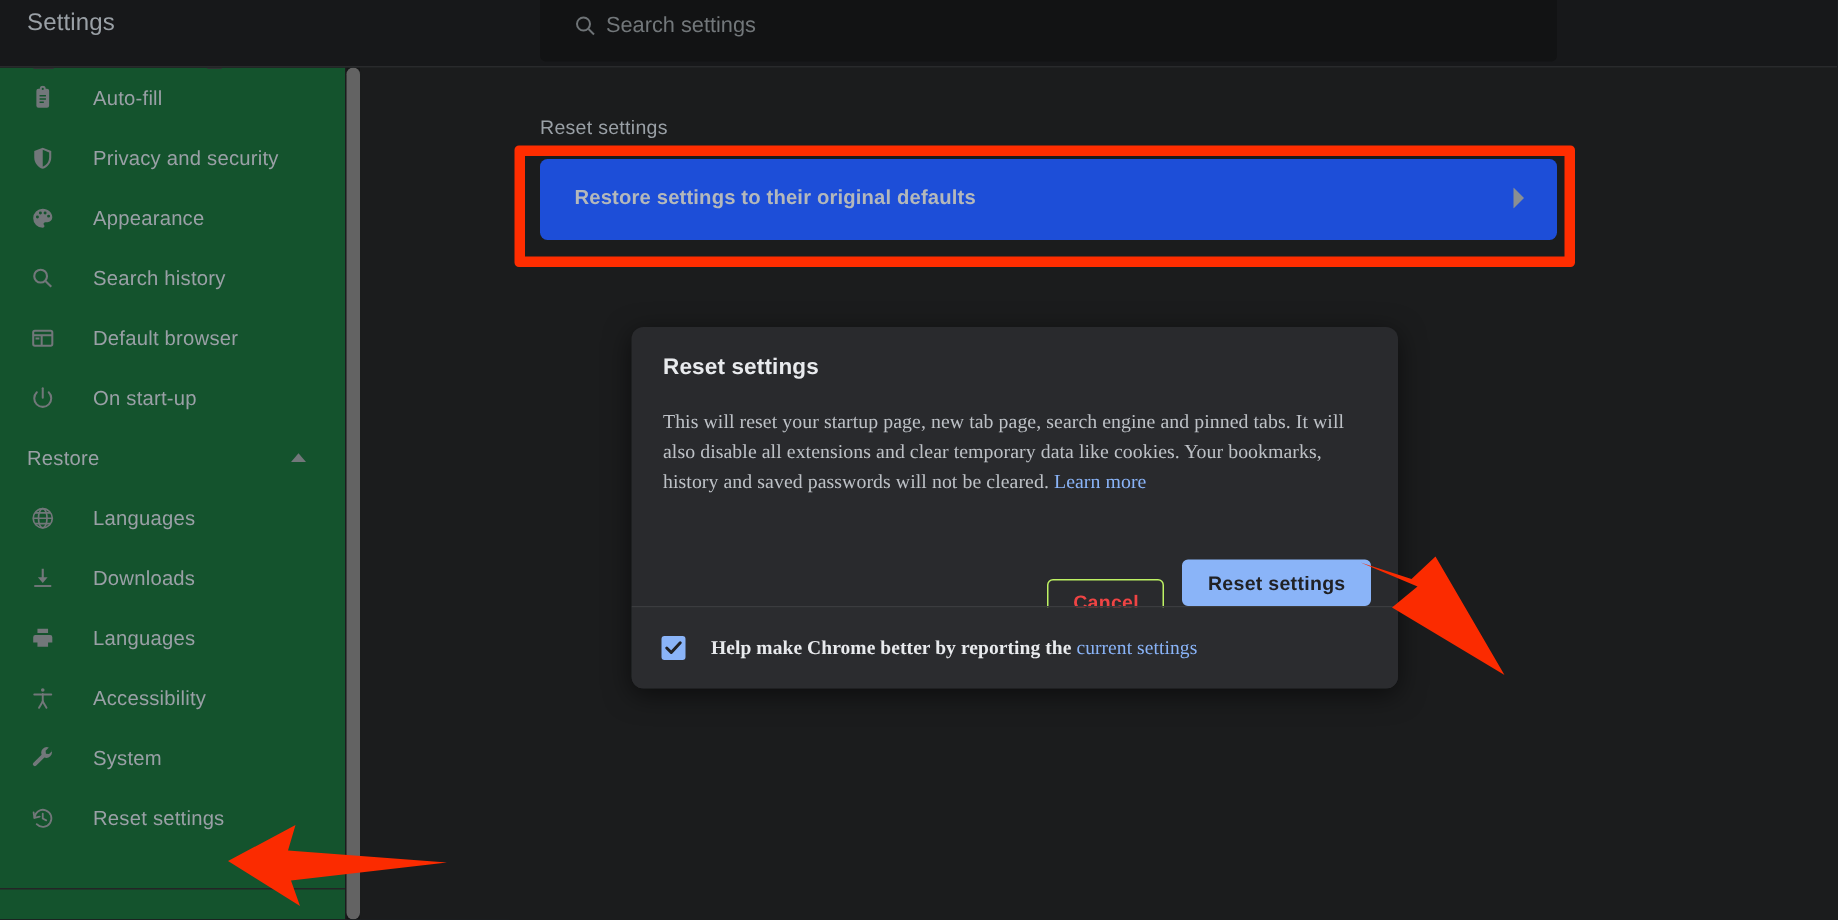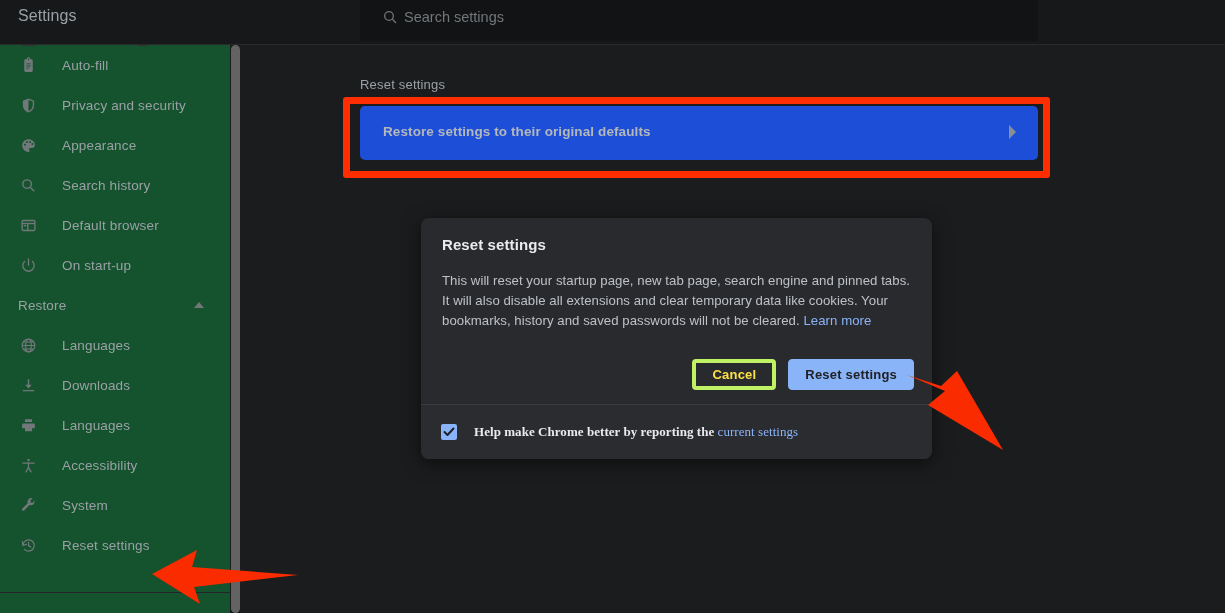--- a/index.html
+++ b/index.html
@@ -251,20 +251,21 @@
   }
   .dlg-body {
     position: absolute;
     left: 21px;
     top: 53px;
     width: 470px;
     font-size: 13.2px;
     line-height: 20px;
     color: #bdc1c6;
     letter-spacing: 0.05px;
+    font-family: Liberation Serif, serif;
   }
   .dlg-body a {
     color: #8ab4f8;
     text-decoration: none;
     cursor: pointer;
   }
   .btn-row {
     position: absolute;
     right: 18px;
     top: 141px;
@@ -280,22 +281,23 @@
     font-size: 13px;
     font-weight: bold;
     letter-spacing: 0.2px;
     cursor: pointer;
     display: flex;
     align-items: center;
     justify-content: center;
   }
   .btn-cancel {
     background: transparent;
-    border: 4px solid #bef264;
-    color: #fde047;
+    border: 1px solid #bef264;
+    color: #ef4444;
+    margin-top: 27px;
   }
   .btn-primary {
     background: #8ab4f8;
     border: 1px solid #8ab4f8;
     color: #202124;
   }
   .dlg-divider {
     position: absolute;
     left: 0;
     top: 186px;

